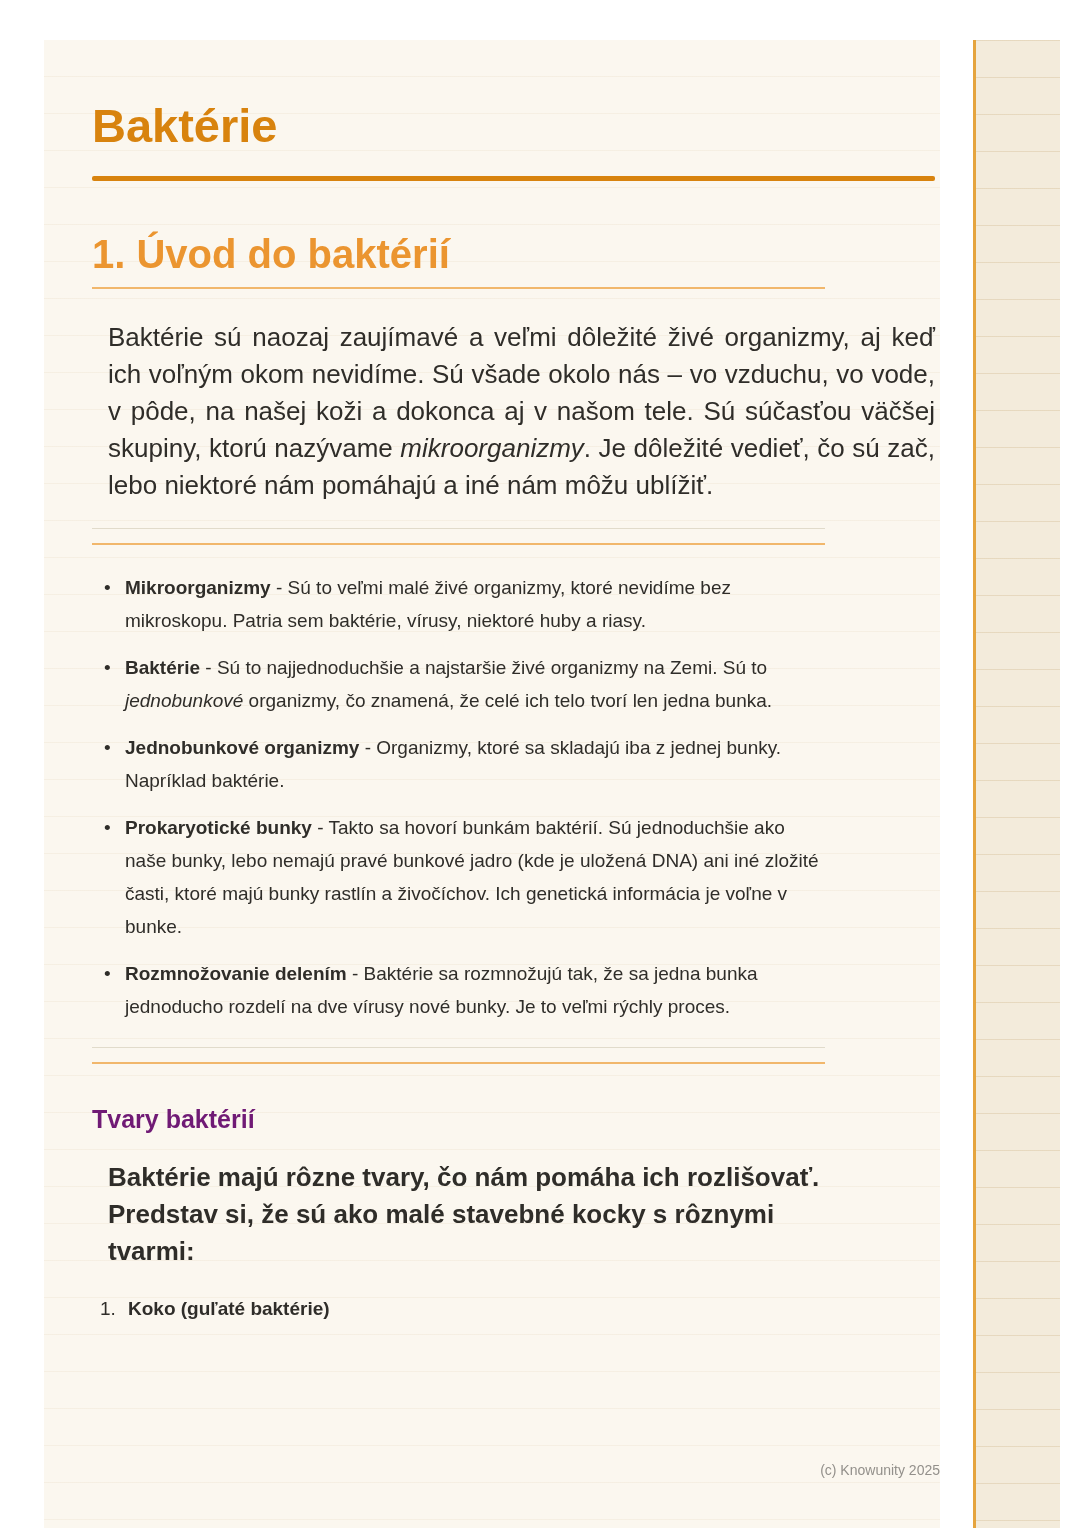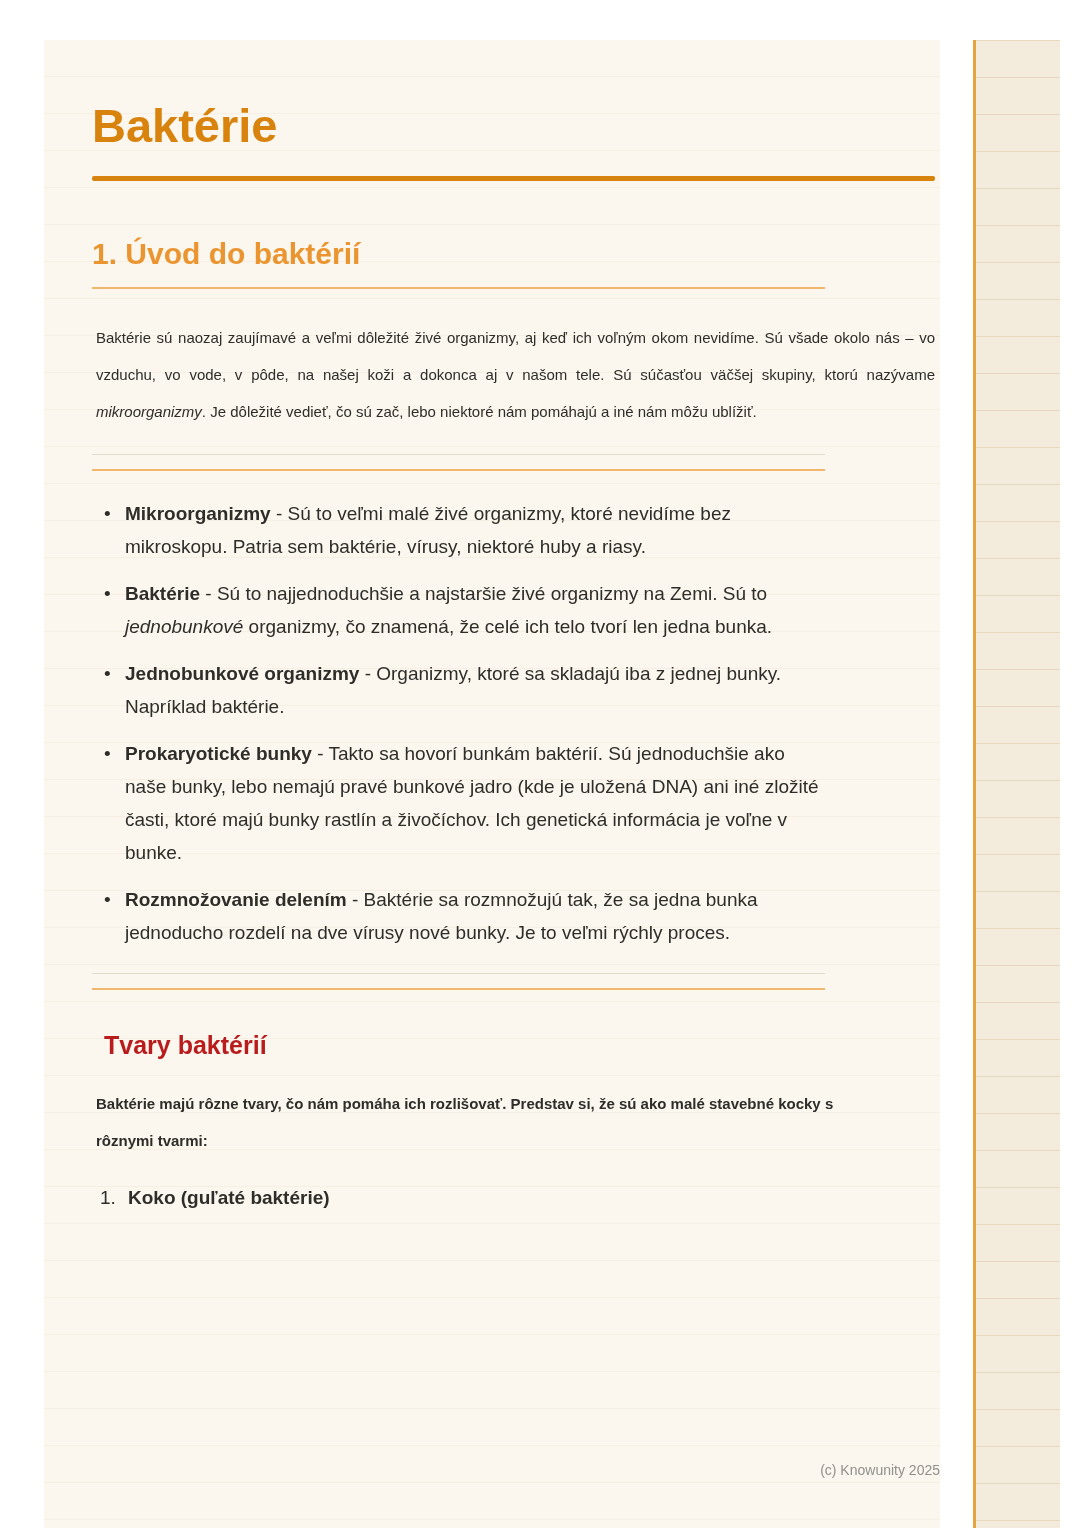--- a/index.html
+++ b/index.html
@@ -60,35 +60,35 @@
   }
   .title-rule {
     height: 5px;
     width: 843px;
     background: #D8830E;
     margin-top: 22px;
     border-radius: 2px;
   }
   h2.section-heading {
     margin: 50px 0 0 0;
-    font-size: 30px;
+    font-size: 40px;
     line-height: 38px;
     font-weight: 700;
     color: #EB9530;
   }
   h2.first { margin-top: 54px; }
   .section-rule {
     width: 733px;
     height: 2px;
     background: #F1B76C;
     margin-top: 14px;
   }
   .para {
-    margin: 30px 0 0 4px;
-    font-size: 15px;
+    margin: 30px 0 0 16px;
+    font-size: 26px;
     line-height: 37px;
     color: #2F2D29;
   }
   .justify { text-align: justify; }
   .narrow { max-width: 745px; margin-top: 24px; font-weight: bold; }
   .divider {
     width: 733px;
     height: 1px;
     background: #E1DBCB;
     margin-top: 24px;
@@ -109,25 +109,25 @@
   }
   ul.def-list .marker {
     flex: 0 0 21px;
     width: 21px;
     font-size: 19px;
     line-height: 33px;
     color: #2F2D29;
   }
   ul.def-list .li-text { flex: 1 1 auto; }
   h3.sub-heading {
-    margin: 40px 0 0 12px;
+    margin: 40px 0 0 0;
     font-size: 25px;
     line-height: 31px;
     font-weight: 700;
-    color: #b91c1c;
+    color: #701a75;
   }
   ol.num-list {
     list-style: none;
     margin: 22px 0 0 0;
     padding: 0 0 0 8px;
   }
   ol.num-list li {
     display: flex;
     align-items: flex-start;
     font-size: 19px;

